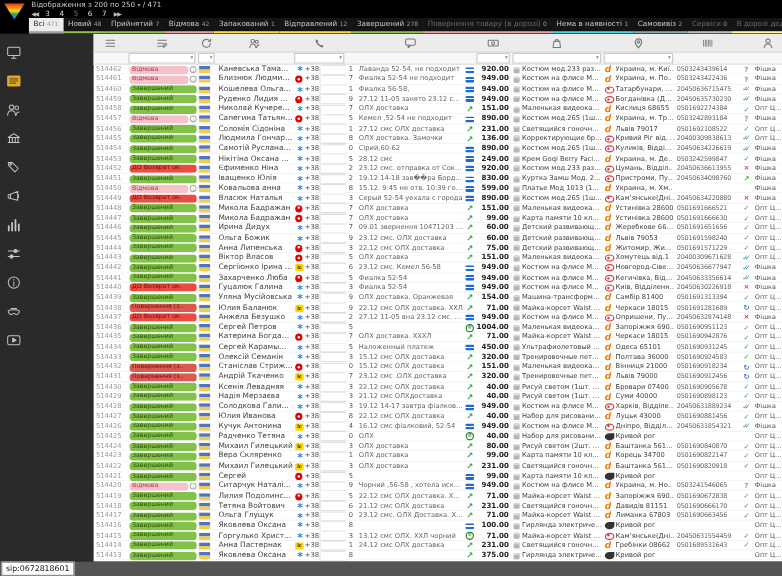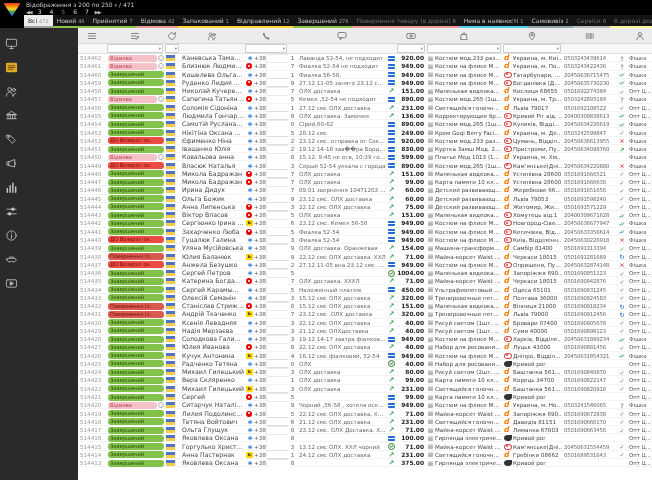--- a/index.html
+++ b/index.html
@@ -2563,13 +2563,16 @@
             </div>
     <div class="td c-ts"></div>
     <div class="td c-src">
               <span class="ell">Опт Центр</span>
             </div>
   </div>
         </div>
     </div>
   </div>
 
+  <div class="statusbar">
+    <div class="sip">sip:0672818601</div>
+  </div>
 </div>
 
 </body></html>

